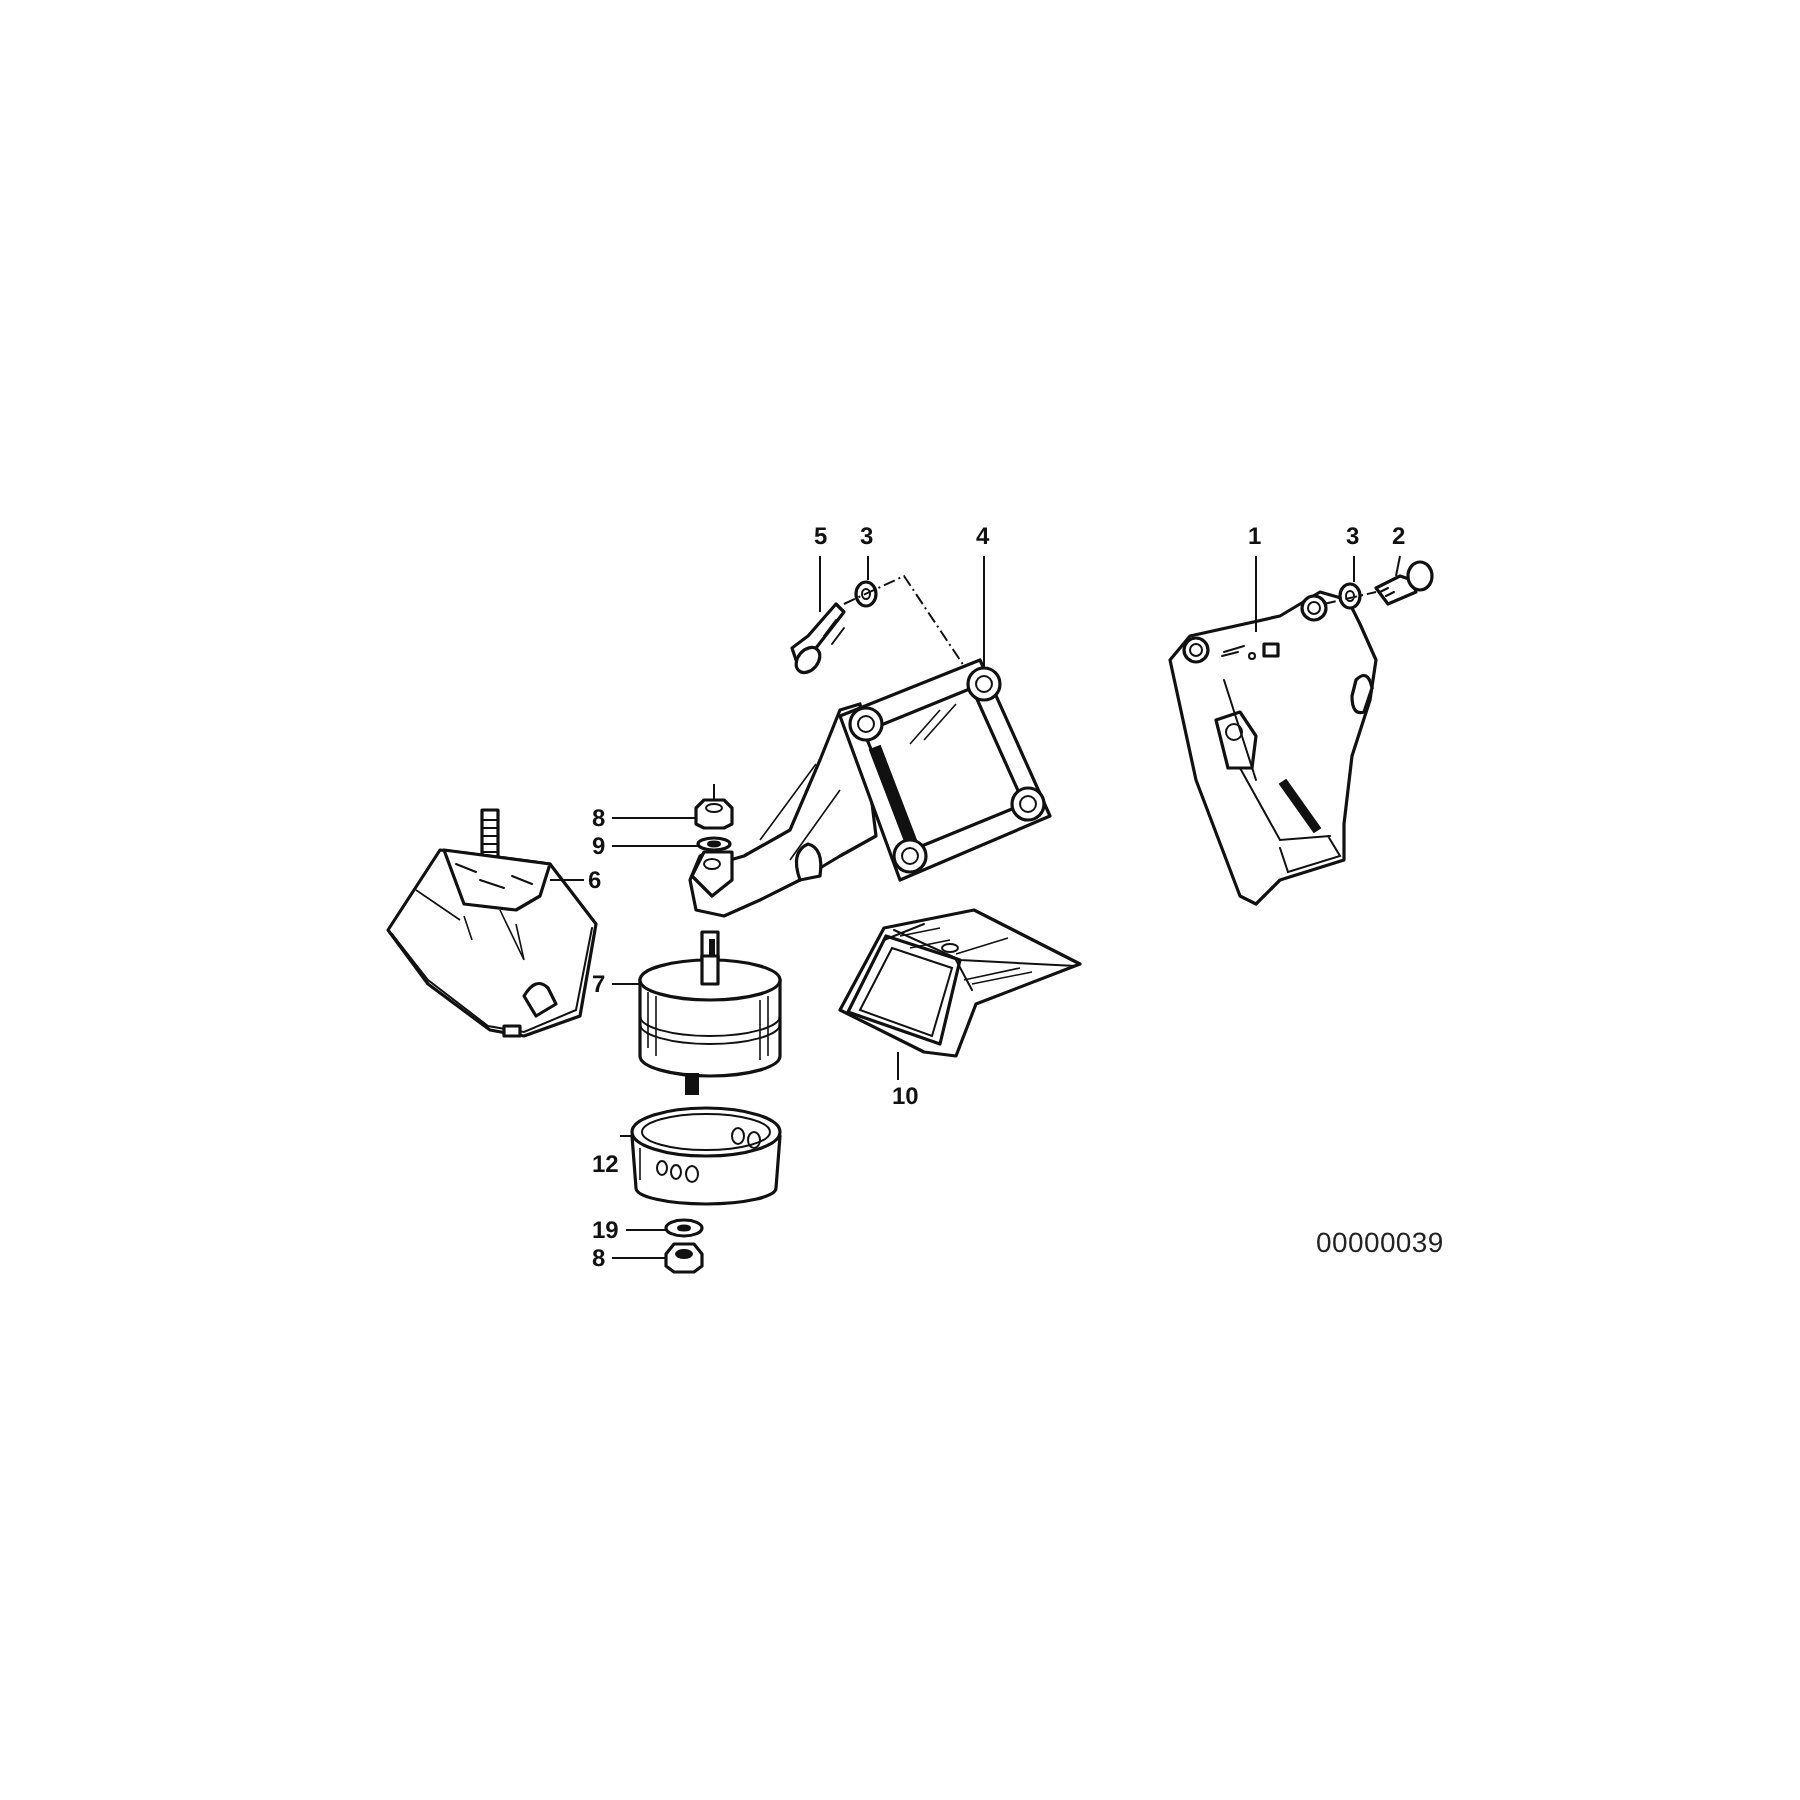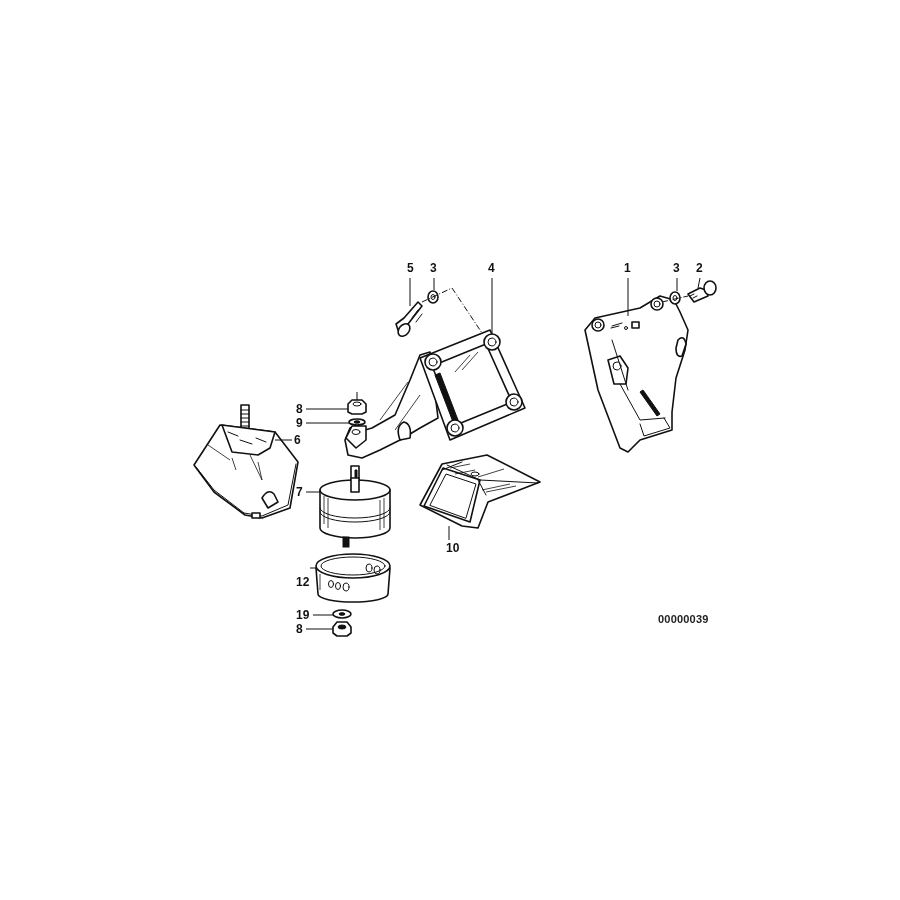--- a/index.html
+++ b/index.html
@@ -35,24 +35,23 @@
       line-height: 12px;
       color: #111111;
       cursor: pointer;
       white-space: nowrap;
     }
     .diagram-code {
       position: absolute;
       left: 658px;
       top: 613px;
       font-family: "Liberation Sans", sans-serif;
-      font-size: 11px;
+      font-size: 14px;
       color: #222222;
       letter-spacing: 0.2px;
-      font-weight: bold;
     }
   </style>
 </head>
 <body>
 
 <svg id="diagram" viewBox="0 0 900 900" xmlns="http://www.w3.org/2000/svg">
 
   <g>
     <path class="part" d="M398,330 l10,-6 l14,-18 l-4,-4 l-14,16 l-8,6 z"></path>
     <ellipse class="part" cx="404" cy="330" rx="7" ry="5" transform="rotate(-50 404 330)"></ellipse>

